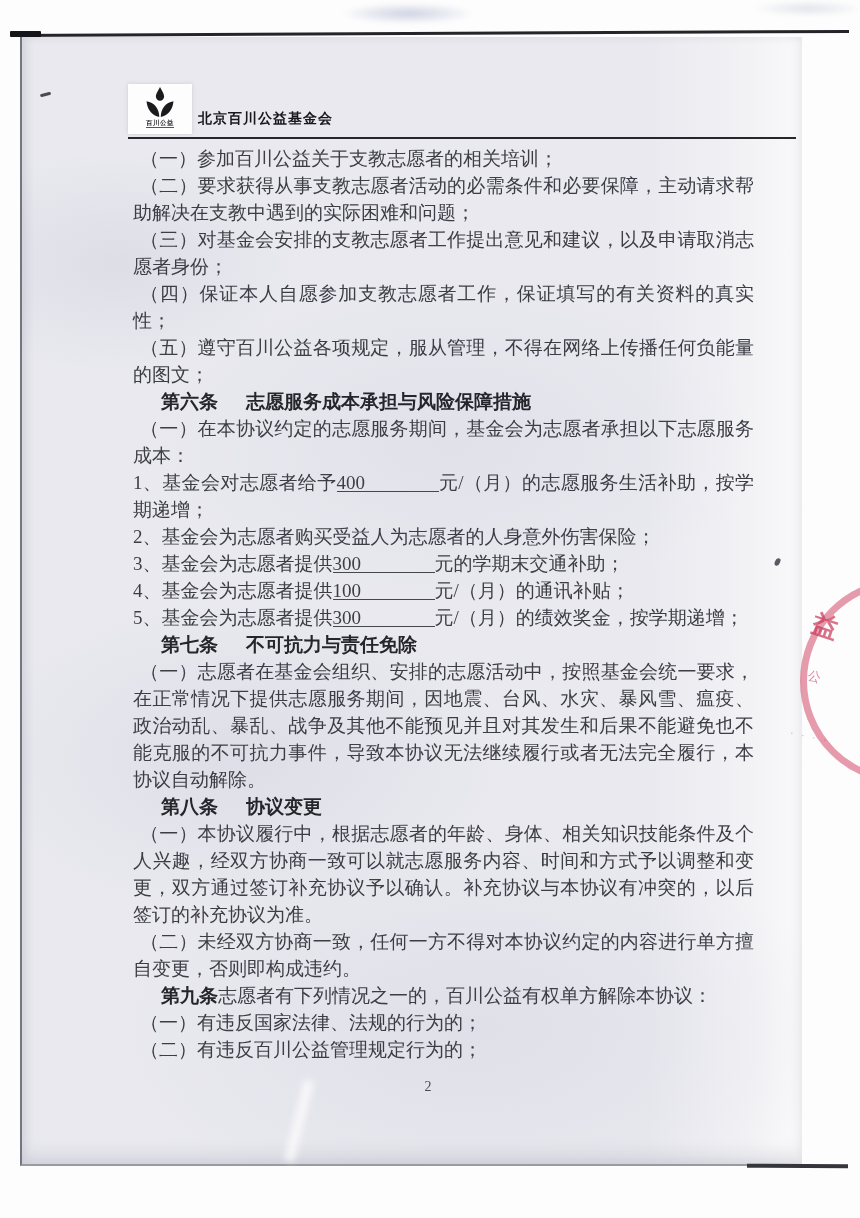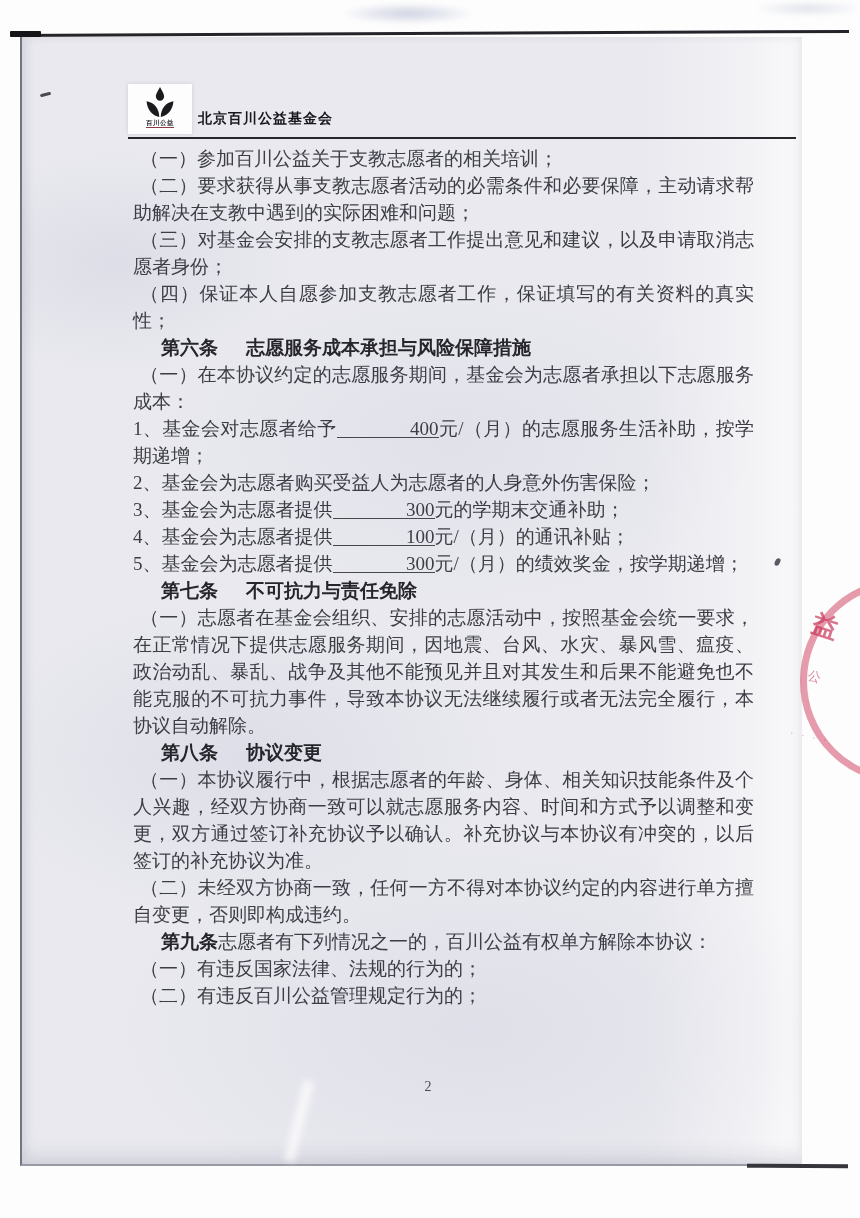--- a/index.html
+++ b/index.html
@@ -53,21 +53,21 @@
   .org-name{position:absolute;left:176px;top:73px;font-size:14px;font-weight:bold;
     color:#17171d;letter-spacing:1px;}
   .header-rule{position:absolute;left:106px;top:100px;width:668px;height:2px;background:#26262c;}
 
   
   .doc-body{position:absolute;left:111px;top:108px;width:621px;}
   .doc-body p{margin:0;text-align:justify;font-size:19px;line-height:27px;color:#3c3d45;}
   .doc-body p.ind{text-indent:7px;}
   .run-b{font-weight:bold;color:#25252b;margin-left:28px;}
   .gap{}
-  .blank{display:inline-block;min-width:102px;text-align:right;
+  .blank{display:inline-block;min-width:102px;text-align:left;
     border-bottom:1.5px solid #45464e;line-height:17px;}
   .blank.sm{min-width:44px;}
 
   .page-num{position:absolute;left:396px;top:1042px;width:20px;text-align:center;
     font-size:14px;color:#4a4a53;}
 
   
   .stamp{position:absolute;left:786px;top:572px;width:74px;height:218px;overflow:hidden;}
   .stamp-circle{position:absolute;left:14px;top:6px;width:206px;height:206px;border-radius:50%;
     box-sizing:border-box;border:7px solid rgba(211,75,107,.55);}
@@ -99,20 +99,21 @@
     </div>
 
     <div class="org-name">北京百川公益基金会</div>
     <div class="header-rule"></div>
 
     <div class="doc-body">
         <p class="ind"><span>（一）参加百川公益关于支教志愿者的相关培训；</span></p>
         <p class="ind"><span>（二）要求获得从事支教志愿者活动的必需条件和必要保障，主动请求帮助解决在支教中遇到的实际困难和问题；</span></p>
         <p class="ind"><span>（三）对基金会安排的支教志愿者工作提出意见和建议，以及申请取消志愿者身份；</span></p>
         <p class="ind"><span>（四）保证本人自愿参加支教志愿者工作，保证填写的有关资料的真实性；</span></p>
+        <p class="ind"><span>（五）遵守百川公益各项规定，服从管理，不得在网络上传播任何负能量的图文；</span></p>
         <p><span class="run-b">第六条</span><span class="run-b gap">志愿服务成本承担与风险保障措施</span></p>
         <p class="ind"><span>（一）在本协议约定的志愿服务期间，基金会为志愿者承担以下志愿服务成本：</span></p>
         <p><span>1、基金会对志愿者给予</span><span class="blank">400</span><span>元/（月）的志愿服务生活补助，按学期递增；</span></p>
         <p><span>2、基金会为志愿者购买受益人为志愿者的人身意外伤害保险；</span></p>
         <p><span>3、基金会为志愿者提供</span><span class="blank">300</span><span>元的学期末交通补助；</span></p>
         <p><span>4、基金会为志愿者提供</span><span class="blank">100</span><span>元/（月）的通讯补贴；</span></p>
         <p><span>5、基金会为志愿者提供</span><span class="blank">300</span><span>元/（月）的绩效奖金，按学期递增；</span></p>
         <p><span class="run-b">第七条</span><span class="run-b gap">不可抗力与责任免除</span></p>
         <p class="ind"><span>（一）志愿者在基金会组织、安排的志愿活动中，按照基金会统一要求，在正常情况下提供志愿服务期间，因地震、台风、水灾、暴风雪、瘟疫、政治动乱、暴乱、战争及其他不能预见并且对其发生和后果不能避免也不能克服的不可抗力事件，导致本协议无法继续履行或者无法完全履行，本协议自动解除。</span></p>
         <p><span class="run-b">第八条</span><span class="run-b gap">协议变更</span></p>

